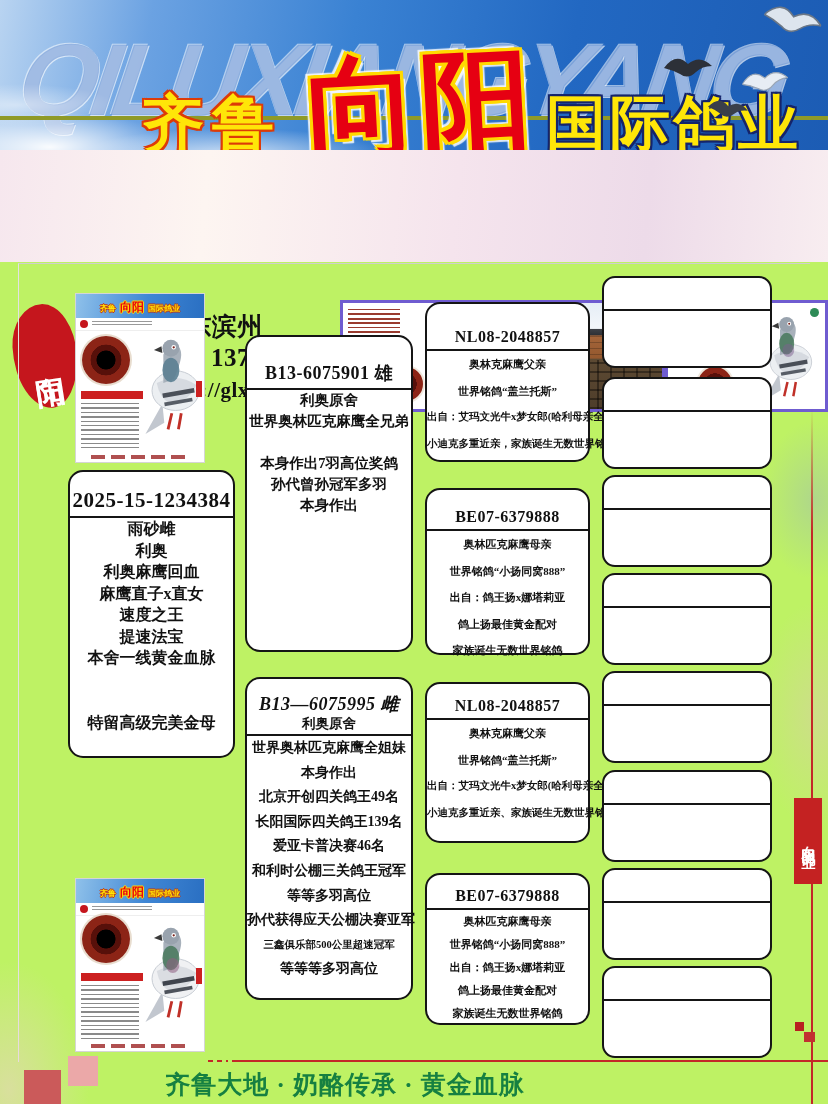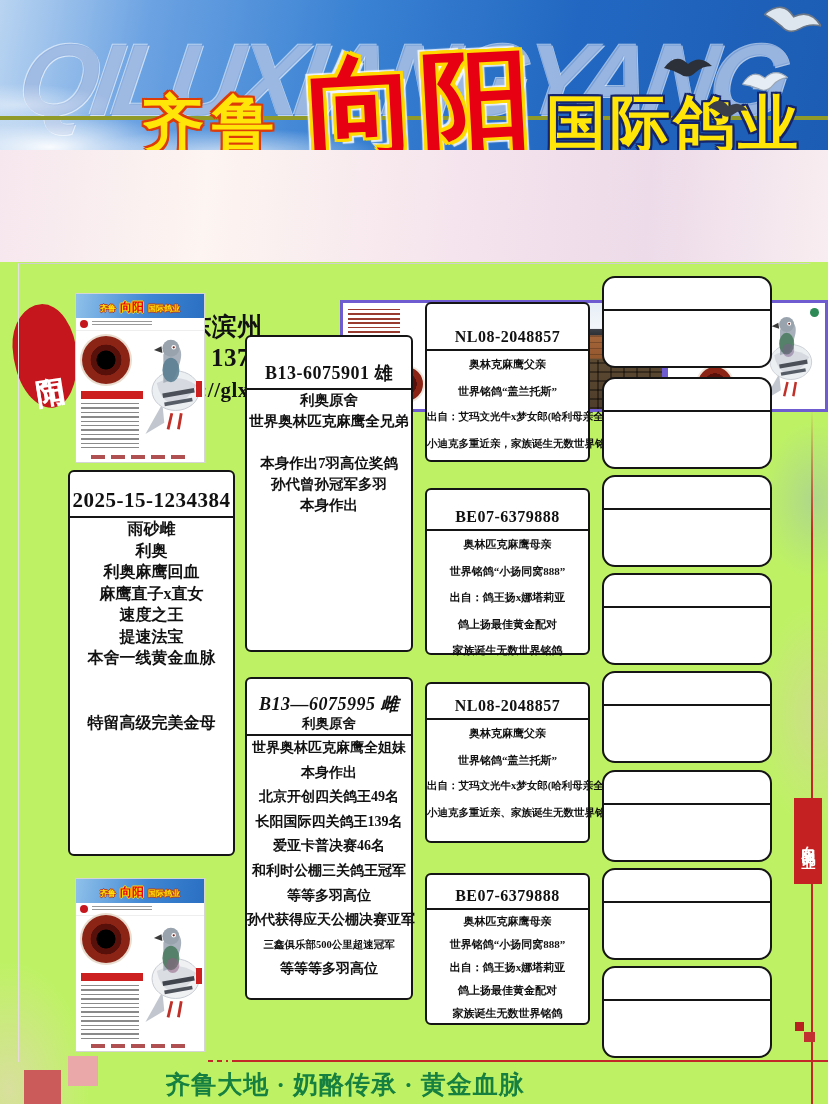--- a/index.html
+++ b/index.html
@@ -82,21 +82,21 @@
     box-shadow:0 0 0 2px #e8ddcf;}
   .pcard .redbar{position:absolute;left:5px;top:97px;width:62px;height:8px;background:#cc2020;}
   .pcard .tlines{position:absolute;left:5px;top:109px;width:58px;height:46px;
     background:repeating-linear-gradient(180deg,#8a8a8a 0 1.4px,transparent 1.4px 4.4px);}
   .pcard .redtag{position:absolute;right:2px;top:52%;width:6px;height:16px;background:#cc2020;}
   .pcard .caption{position:absolute;left:12%;bottom:3px;width:76%;height:4px;
     background:repeating-linear-gradient(90deg,#b05050 0 14px,transparent 14px 20px);}
   .pigeon-svg{position:absolute;}
 
   
-  .pbox{position:absolute;border:2px solid #151515;border-radius:6px;background:#fff;
+  .pbox{position:absolute;border:2px solid #151515;border-radius:15px;background:#fff;
     font-family:"Liberation Serif",serif;box-sizing:border-box;}
   .ring{text-align:center;font-weight:900;letter-spacing:.5px;color:#111;}
   .rule{border-top:2px solid #151515;margin-top:3px;}
   .lines{text-align:center;font-weight:900;color:#111;}
   .line{white-space:nowrap;}
   .line-sm{font-size:10.5px !important;}
   .subject .ring{font-size:21px;padding-top:16px;}
   .subject .line{font-size:16px;line-height:21.5px;}
   .sire .ring{font-size:18px;padding-top:24px;}
   .sire .line{font-size:14.5px;line-height:21px;}
@@ -285,21 +285,21 @@
       <ellipse cx="39" cy="52" rx="7" ry="8" fill="#8f5f82" opacity=".55"></ellipse>
       <circle cx="37" cy="21" r="9" fill="#99a3ae"></circle>
       <polygon points="27,19 19,23 28,26" fill="#3a3a3a"></polygon>
       <circle cx="40" cy="20" r="2.4" fill="#fff"></circle>
         <circle cx="40" cy="20" r="1.2" fill="#7a2018"></circle>
     </svg>
     <div class="redtag"></div>
     <div class="caption"></div>
   </div>
 
-  <div class="pbox subject" style="left:68px;top:470px;width:167px;height:386px">
+  <div class="pbox subject" style="left:68px;top:470px;width:167px;height:288px">
     <div class="ring">2025-15-1234384</div>
     <div class="rule"></div>
     <div class="lines">
         <div class="line">雨砂雌</div>
         <div class="line">利奥</div>
         <div class="line">利奥麻鹰回血</div>
         <div class="line">麻鹰直子x直女</div>
         <div class="line">速度之王</div>
         <div class="line">提速法宝</div>
         <div class="line">本舍一线黄金血脉</div>

